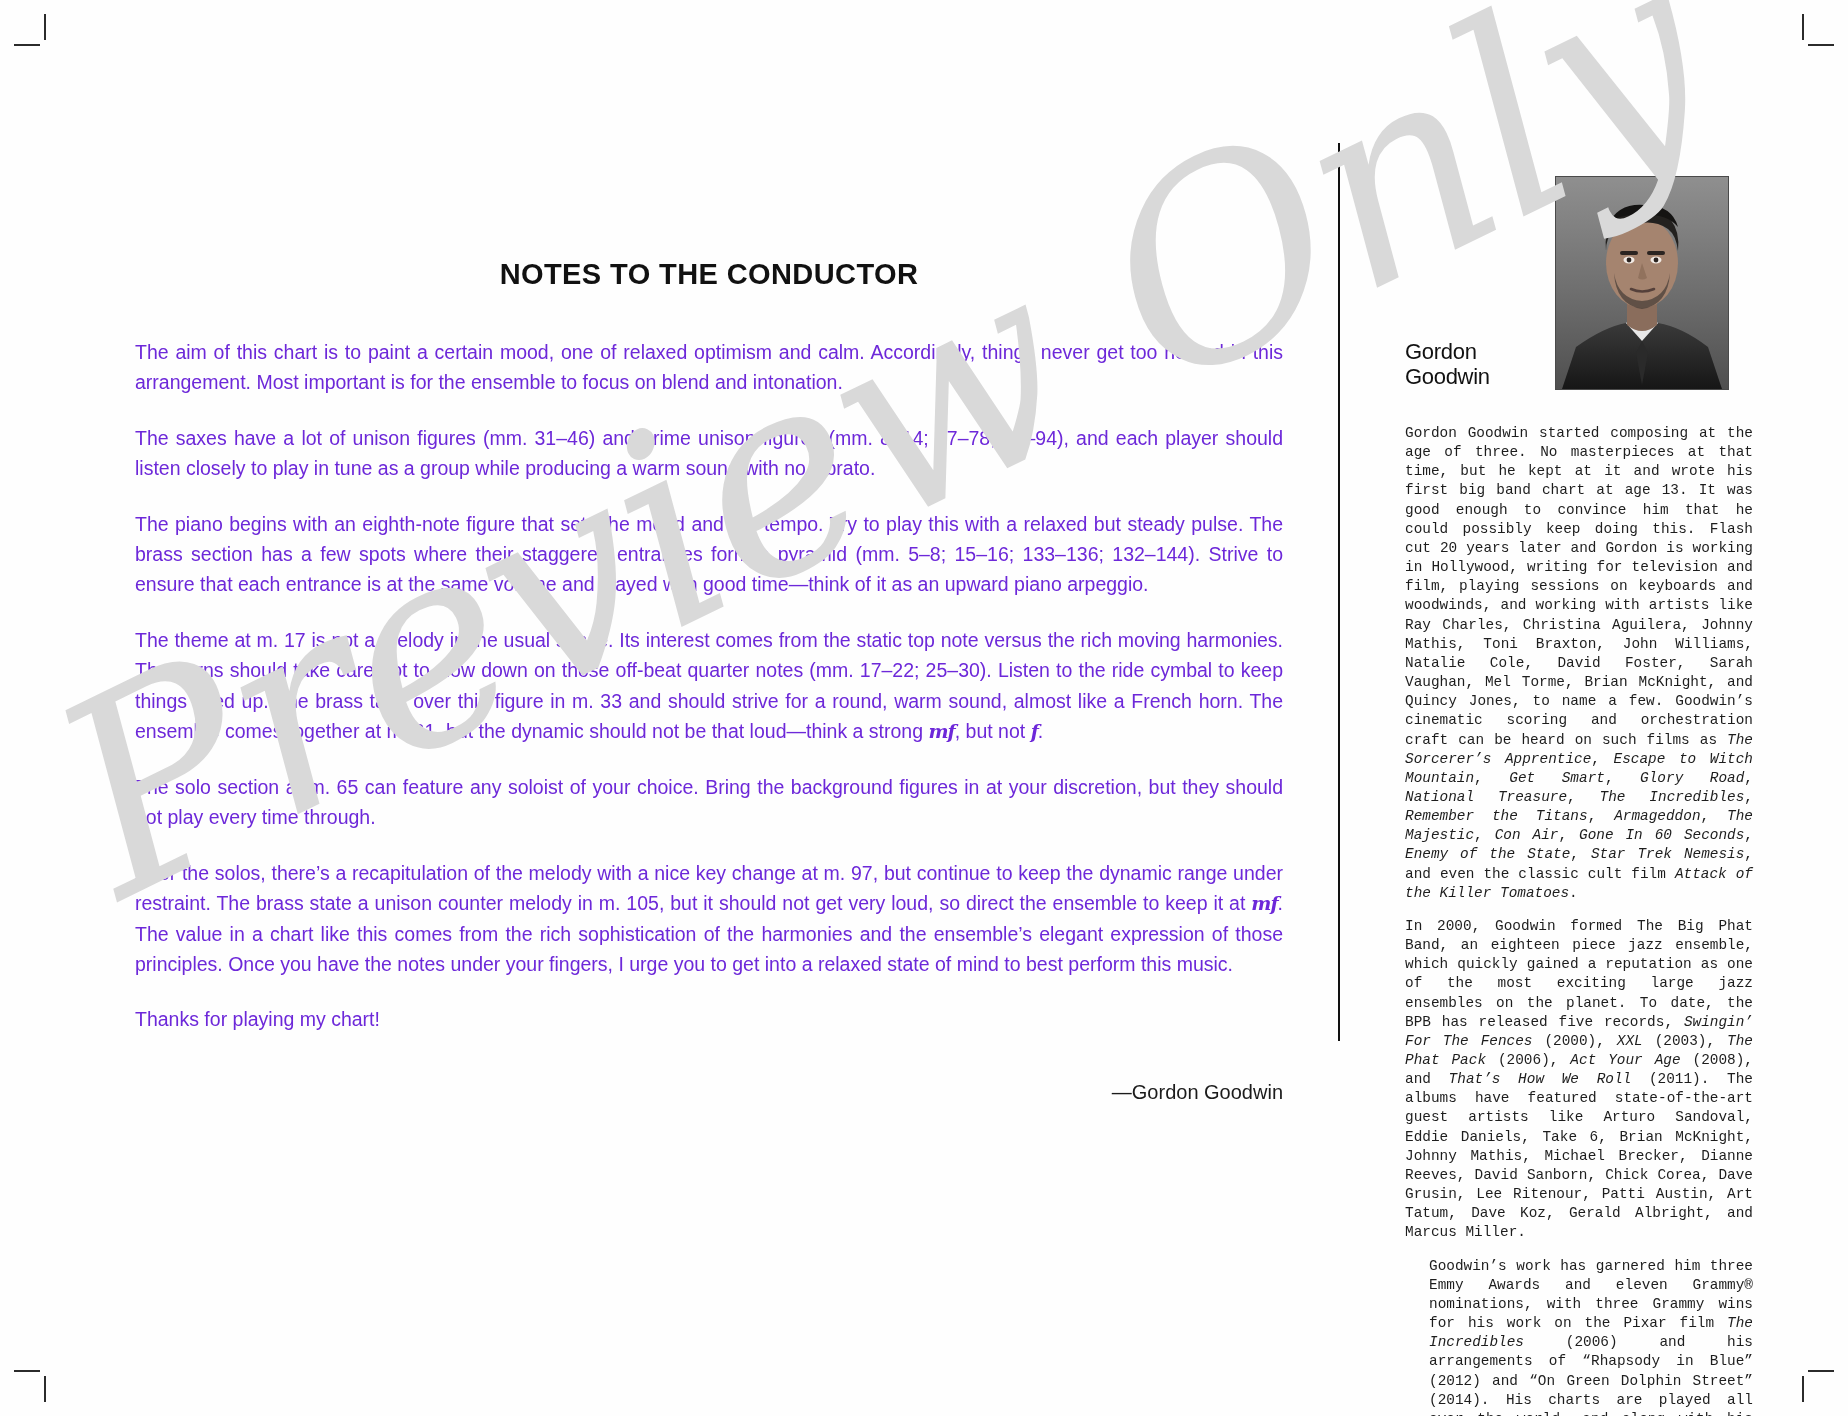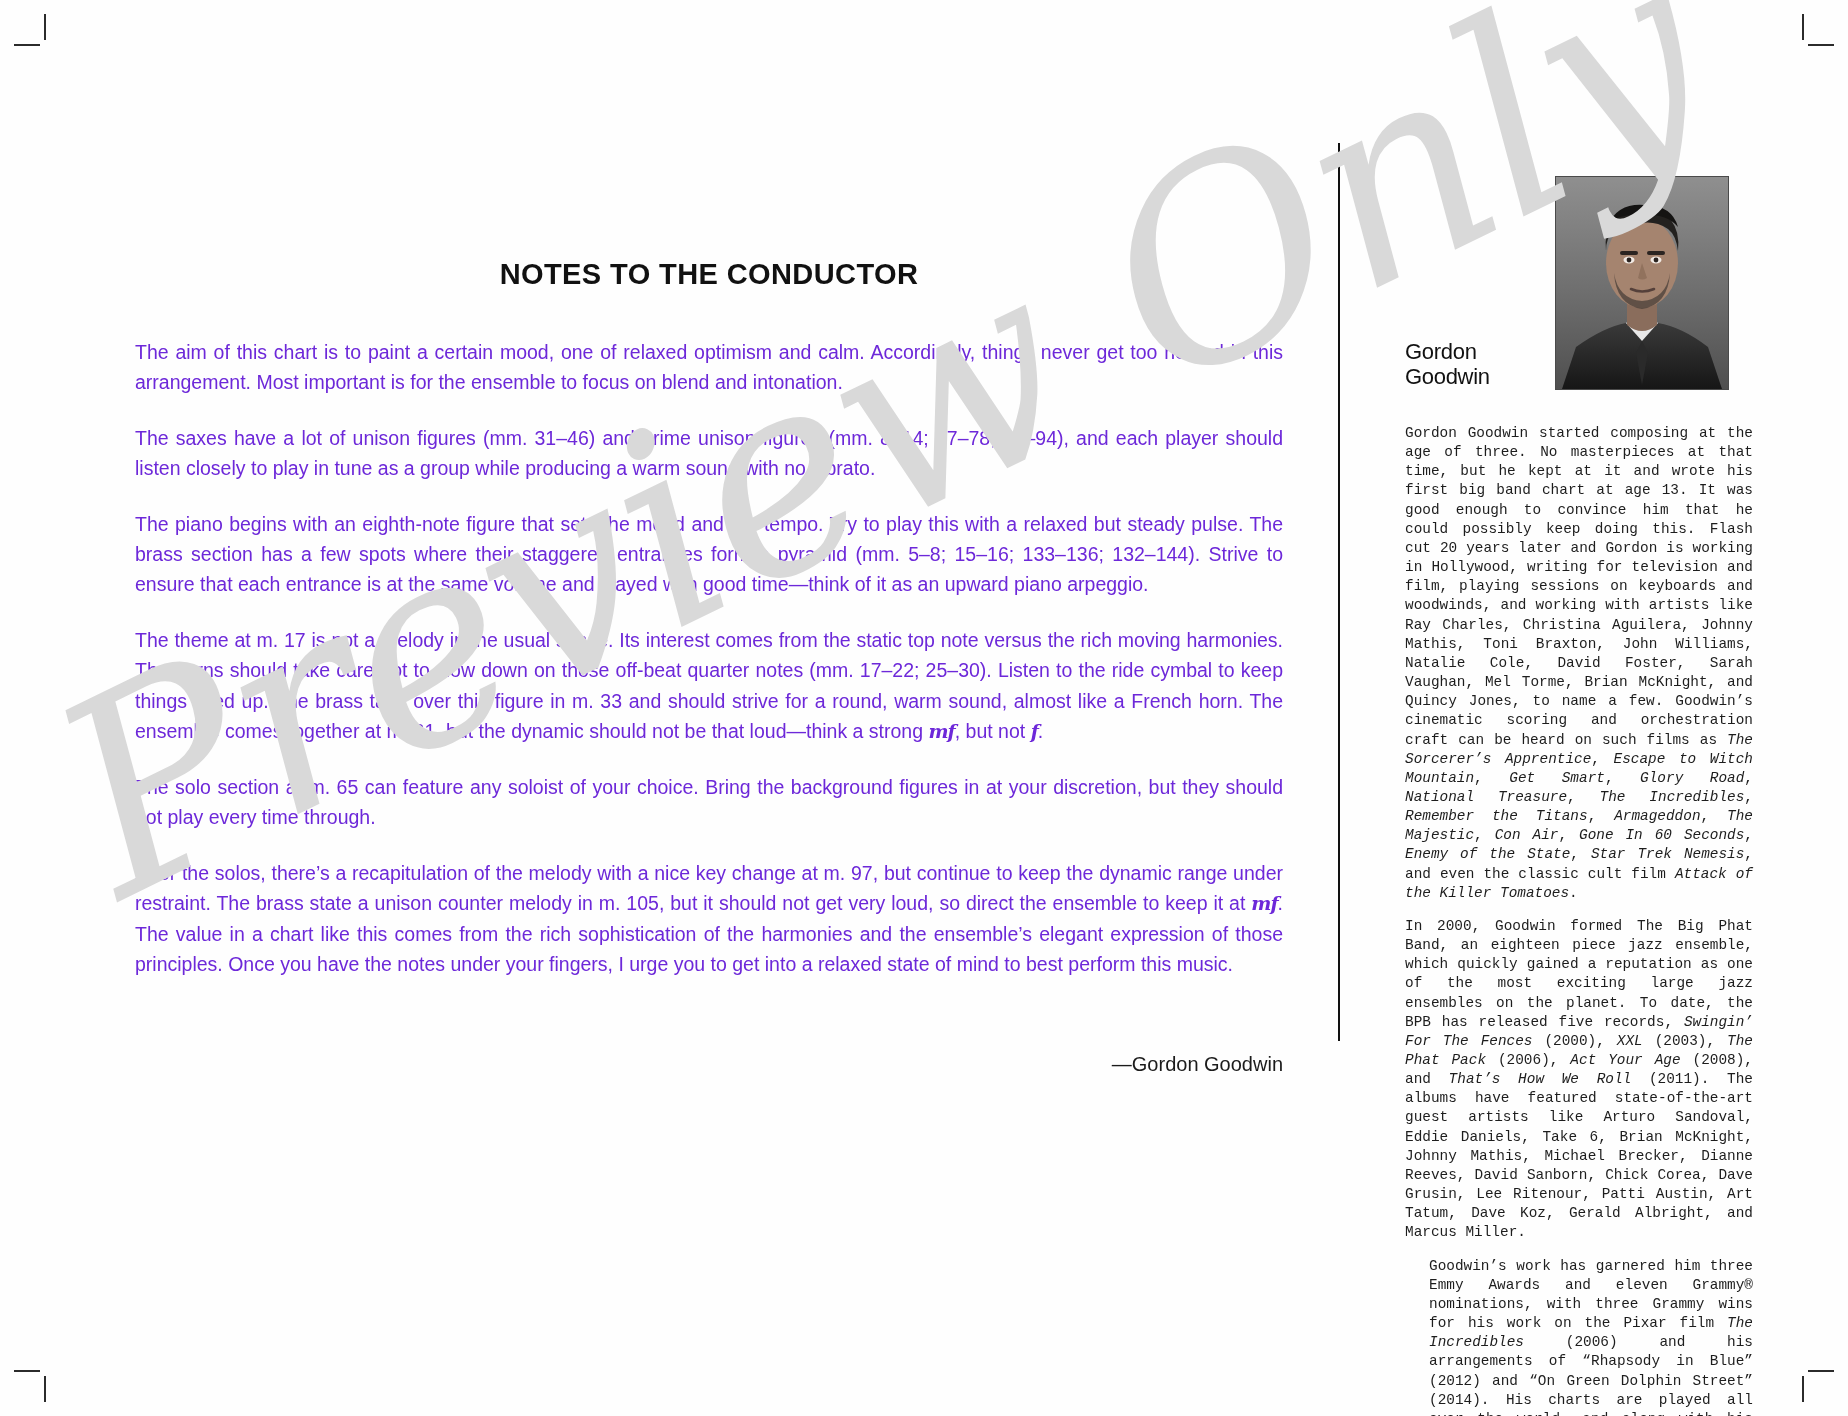--- a/index.html
+++ b/index.html
@@ -29,21 +29,21 @@
 
   #maincol{position:absolute;left:135px;top:258px;width:1148px;}
 
   #doc-title{font-size:29px;font-weight:bold;text-align:center;
              letter-spacing:0.4px;margin:0 0 46px 0;color:#111;}
 
   .para{font-size:19.5px;line-height:1.56;text-align:justify;
         margin:0 0 25px 0;color:#6d28d9;-webkit-hyphens:none;hyphens:none;}
   .para.last{margin-bottom:0;}
 
-  .sig{font-size:20px;text-align:right;margin-top:74px;color:#1b1b1b;}
+  .sig{font-size:20px;text-align:right;margin-top:46px;color:#1b1b1b;}
 
   .dyn{font-family:"DejaVu Serif",serif;font-style:italic;font-weight:bold;
        font-size:19px;letter-spacing:-1px;}
   em{font-style:italic;}
 
   
   #divider{position:absolute;left:1338px;top:143px;width:2px;height:898px;
            background:#111;z-index:30;}
 
   #bio-photo{position:absolute;left:1555px;top:176px;width:172px;height:212px;
@@ -89,20 +89,21 @@
 
       <p class="para">The piano begins with an eighth-note figure that sets the mood and the tempo. Try to play this with a relaxed but steady pulse. The brass section has a few spots where their staggered entrances form a pyramid (mm.  5–8; 15–16; 133–136; 132–144). Strive to ensure that each entrance is at the same volume and played with good time—think of it as an upward piano arpeggio.</p>
 
       <p class="para"><span>The theme at m. 17 is not a melody in the usual sense. Its interest comes from the static top note versus the rich moving harmonies. The horns should take care not to slow down on those off-beat quarter notes (mm. 17–22; 25–30). Listen to the ride cymbal to keep things lined up. The brass take over this figure in m. 33 and should strive for a round, warm sound, almost like a French horn. The ensemble comes together at m. 61, but the dynamic should not be that loud—think a strong </span><span class="dyn">mf</span><span>, but not </span><span class="dyn">f</span><span>.</span></p>
 
       <p class="para">The solo section at m. 65 can feature any soloist of your choice. Bring the background figures in at your discretion, but they should not play every time through.</p>
 
       <p class="para"><span>After the solos, there’s a recapitulation of the melody with a nice key change at m. 97, but continue to keep the dynamic range under restraint. The brass state a unison counter melody in m. 105, but it should not get very loud, so direct the ensemble to keep it at </span><span class="dyn">mf</span><span>. The value in a chart like this comes from the rich sophistication of the harmonies and the ensemble’s elegant expression of those principles. Once you have the notes under your fingers, I urge you to get into a relaxed state of mind to best perform this music.</span></p>
 
 
+      <p class="para last">Thanks for playing my chart!</p>
 
       <div class="sig">—Gordon Goodwin</div>
     </div>
 
     <div id="divider"></div>
 
     <div id="bio-photo">
       <svg viewBox="0 0 172 212" preserveAspectRatio="none">
         <defs>
           <linearGradient id="bgg" x1="0" y1="0" x2="0" y2="1">

